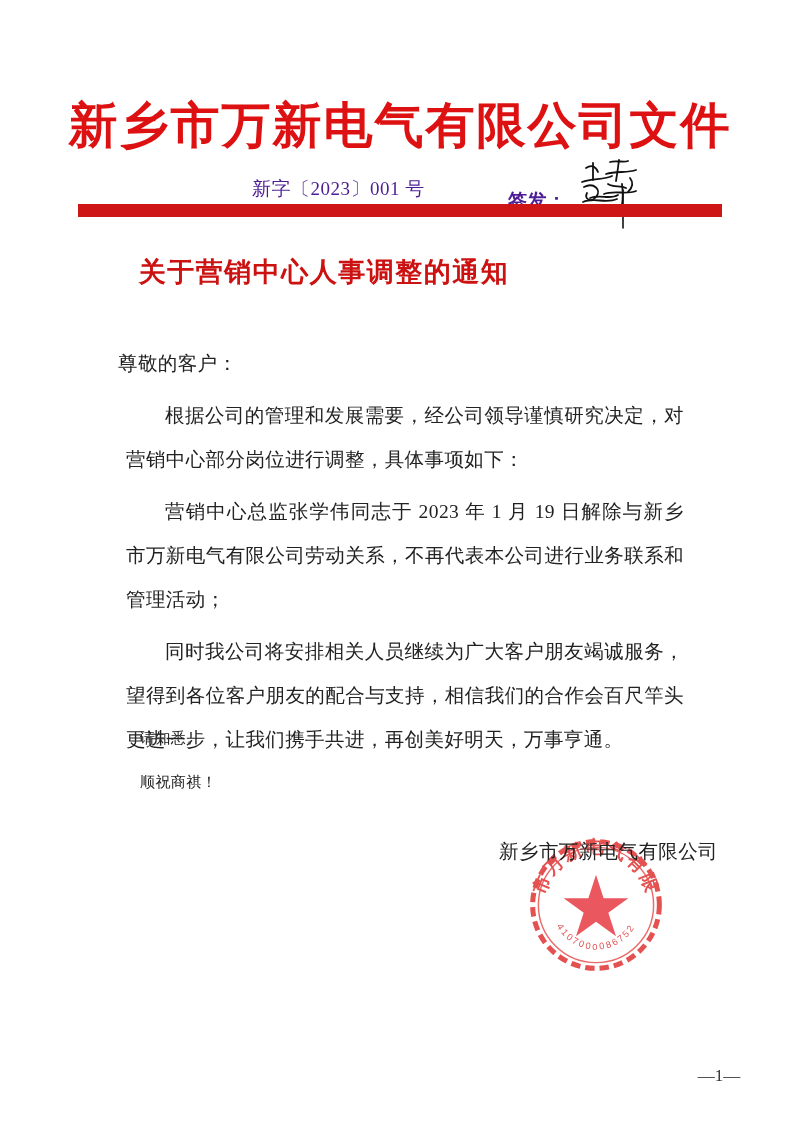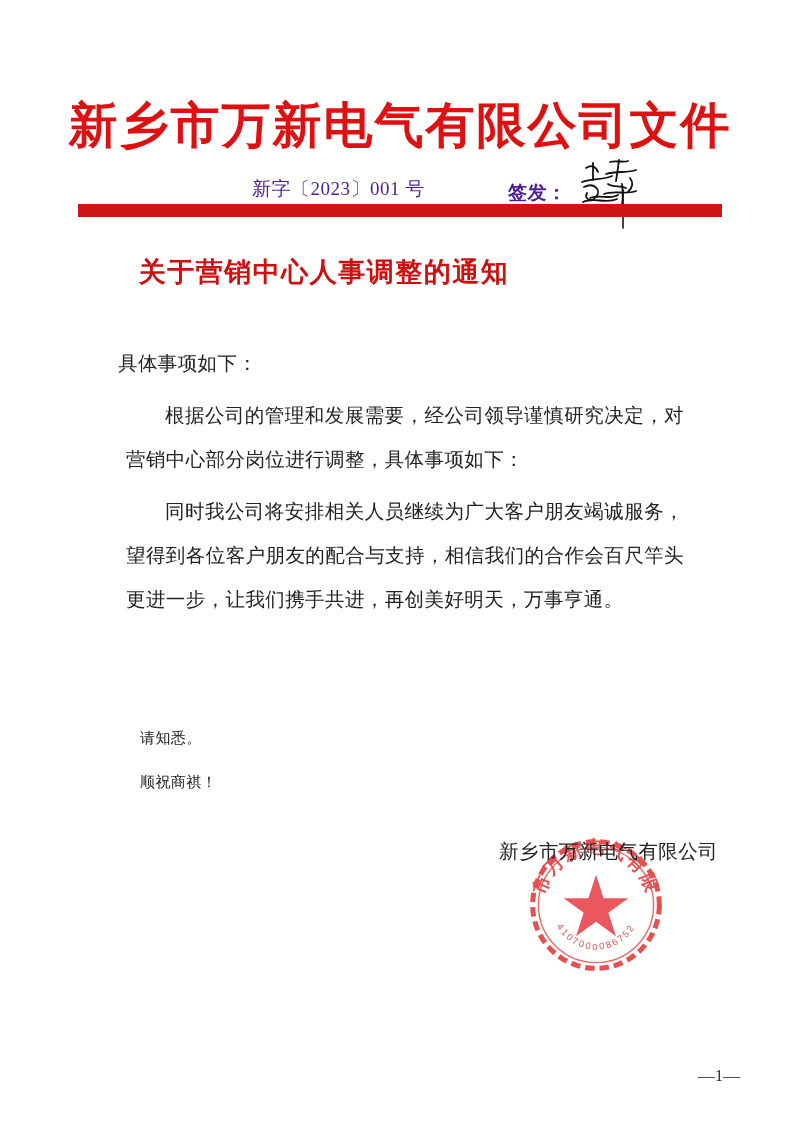--- a/index.html
+++ b/index.html
@@ -53,21 +53,21 @@
   .doc-number {
     position: absolute;
     left: 252px;
     top: 0;
     white-space: nowrap;
     letter-spacing: 0.5px;
   }
   .doc-signer-label {
     position: absolute;
     left: 508px;
-    top: 4px;
+    top: 12px;
     white-space: nowrap;
     font-weight: bold;
     letter-spacing: 0.5px;
   }
   .signature-mark {
     position: absolute;
     left: 570px;
     top: -22px;
     width: 90px;
     height: 75px;
@@ -218,22 +218,23 @@
       </g>
       <path d="M53 36 C53 50, 53 62, 53 74" fill="none" stroke="#111111" stroke-width="1.6" stroke-linecap="round"></path>
     </svg>
   </div>
 
   <div class="red-rule-outer"></div>
 
   <div class="subject-title">关于营销中心人事调整的通知</div>
 
   <div class="body-block">
-    <p class="salutation">具体事项如下：</p>
+    <p class="salutation">尊敬的客户：</p>
     <p class="para-justified">根据公司的管理和发展需要，经公司领导谨慎研究决定，对营销中心部分岗位进行调整，具体事项如下：</p>
+    <p class="para-justified">营销中心总监张学伟同志于 2023 年 1 月 19 日解除与新乡市万新电气有限公司劳动关系，不再代表本公司进行业务联系和管理活动；</p>
     <p class="para-justified">同时我公司将安排相关人员继续为广大客户朋友竭诚服务，望得到各位客户朋友的配合与支持，相信我们的合作会百尺竿头更进一步，让我们携手共进，再创美好明天，万事亨通。</p>
   </div>
 
   <div class="closing-block">
     <p class="closing-line">请知悉。</p>
     <p class="closing-line">顺祝商祺！</p>
   </div>
 
   <div class="sign-area">
 

